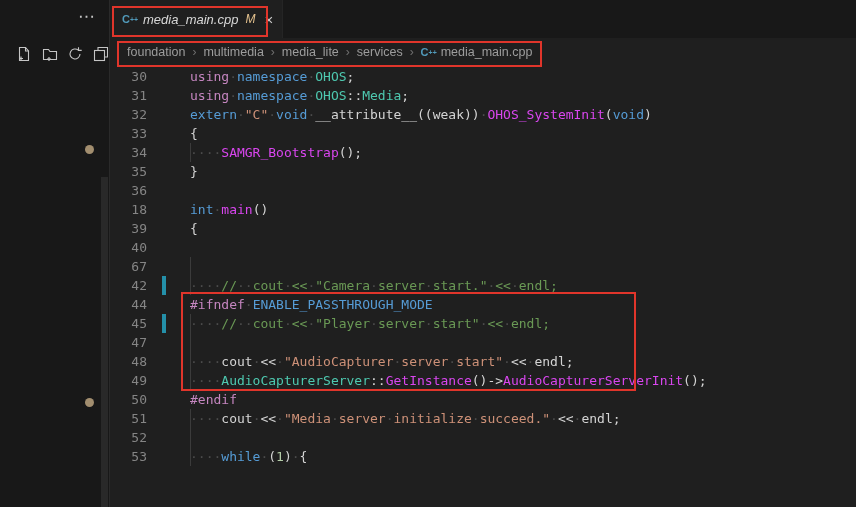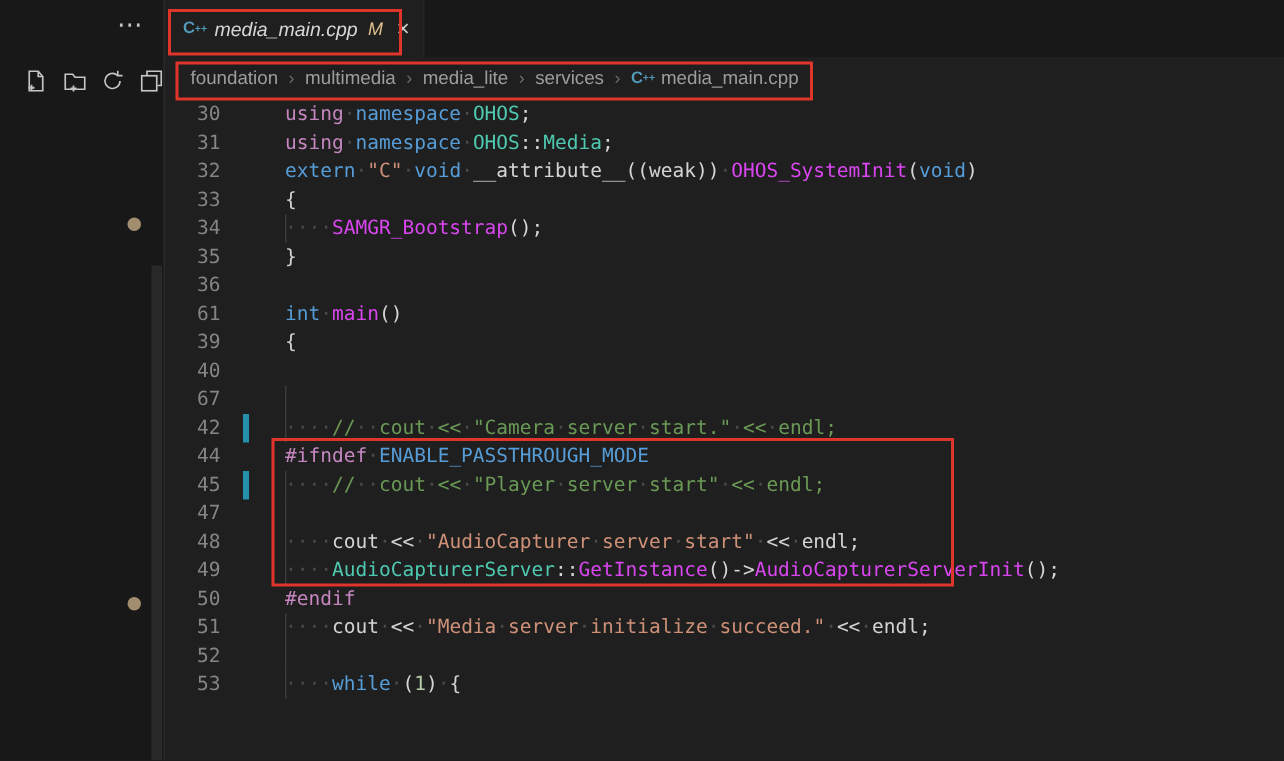--- a/index.html
+++ b/index.html
@@ -155,21 +155,21 @@
           <div class="ln">35</div>
           <div class="gmark"></div>
           <div class="codetext"><span class="tk-p">}</span></div>
         </div>
         <div class="line">
           <div class="ln">36</div>
           <div class="gmark"></div>
           <div class="codetext"></div>
         </div>
         <div class="line">
-          <div class="ln">61</div>
+          <div class="ln">18</div>
           <div class="gmark"></div>
           <div class="codetext"><span class="tk-b">int</span><span class="tk-w">·</span><span class="tk-f">main</span><span class="tk-p">()</span></div>
         </div>
         <div class="line">
           <div class="ln">39</div>
           <div class="gmark"></div>
           <div class="codetext"><span class="tk-p">{</span></div>
         </div>
         <div class="line">
           <div class="ln">40</div>

